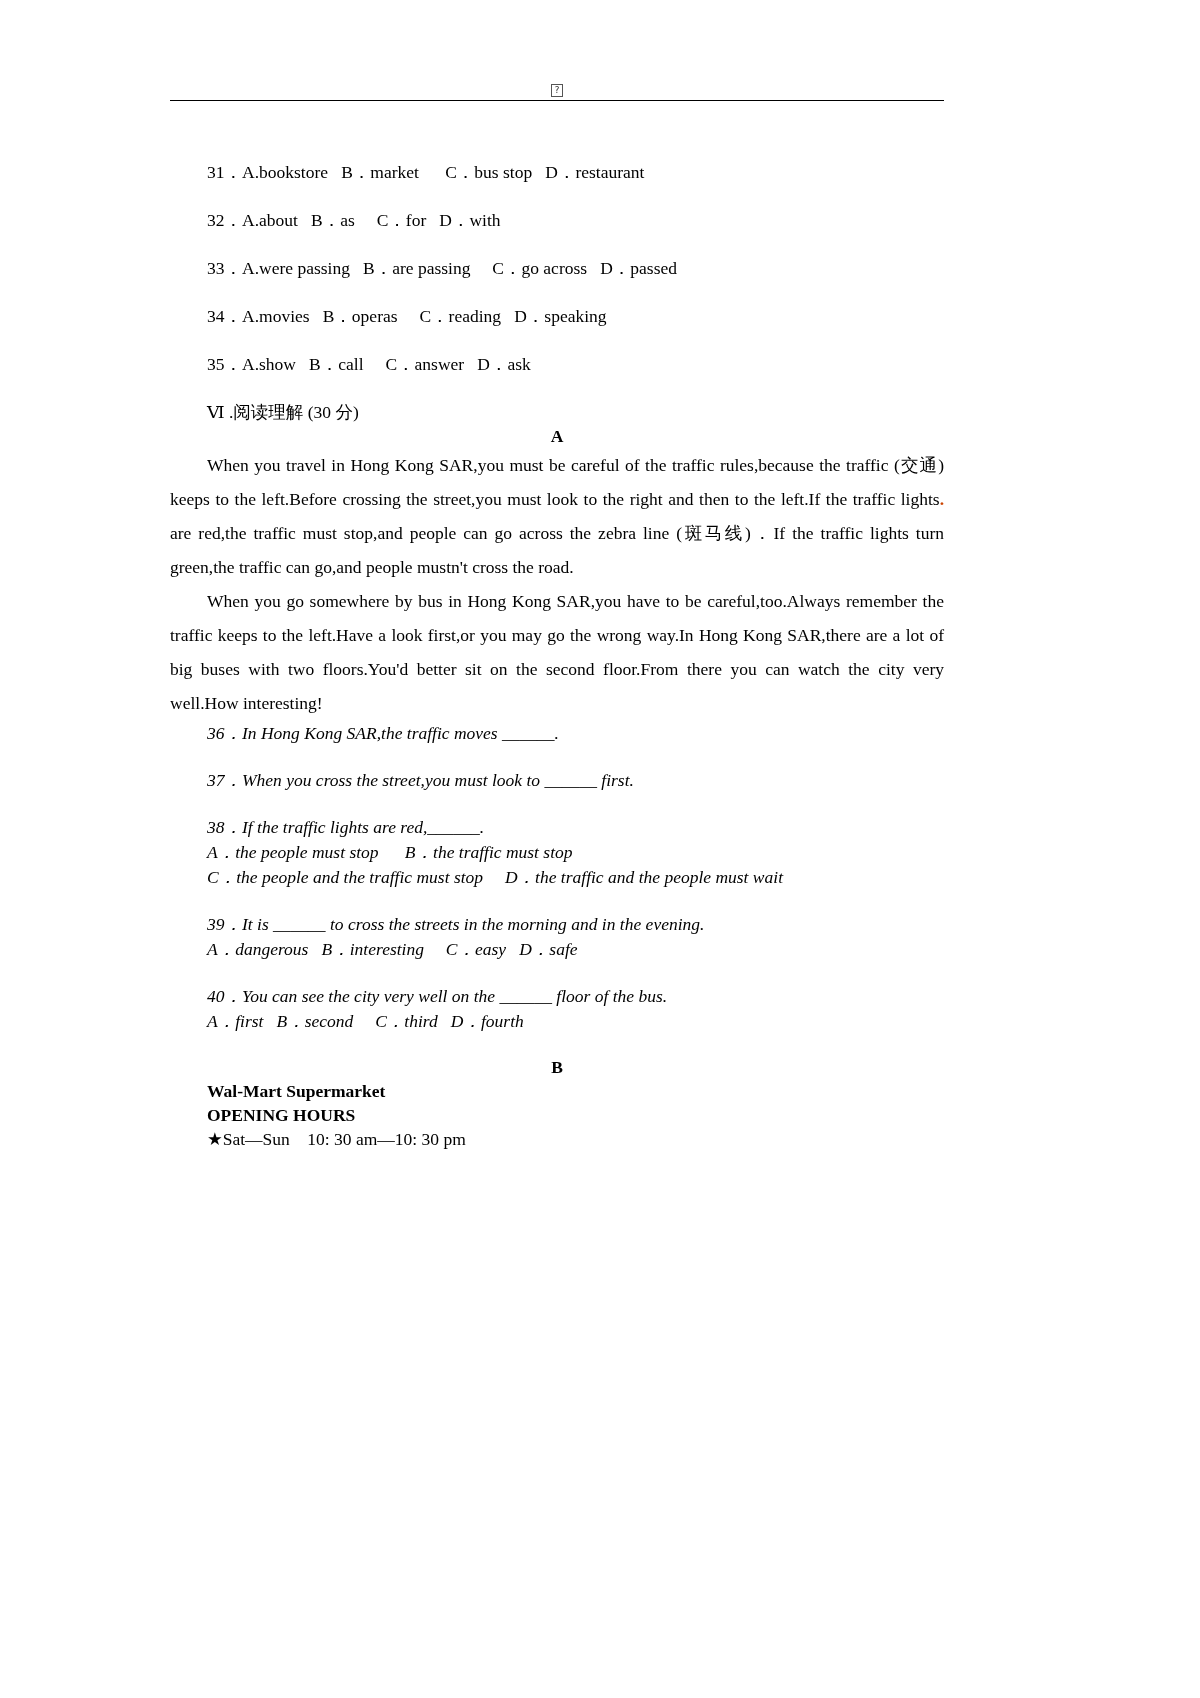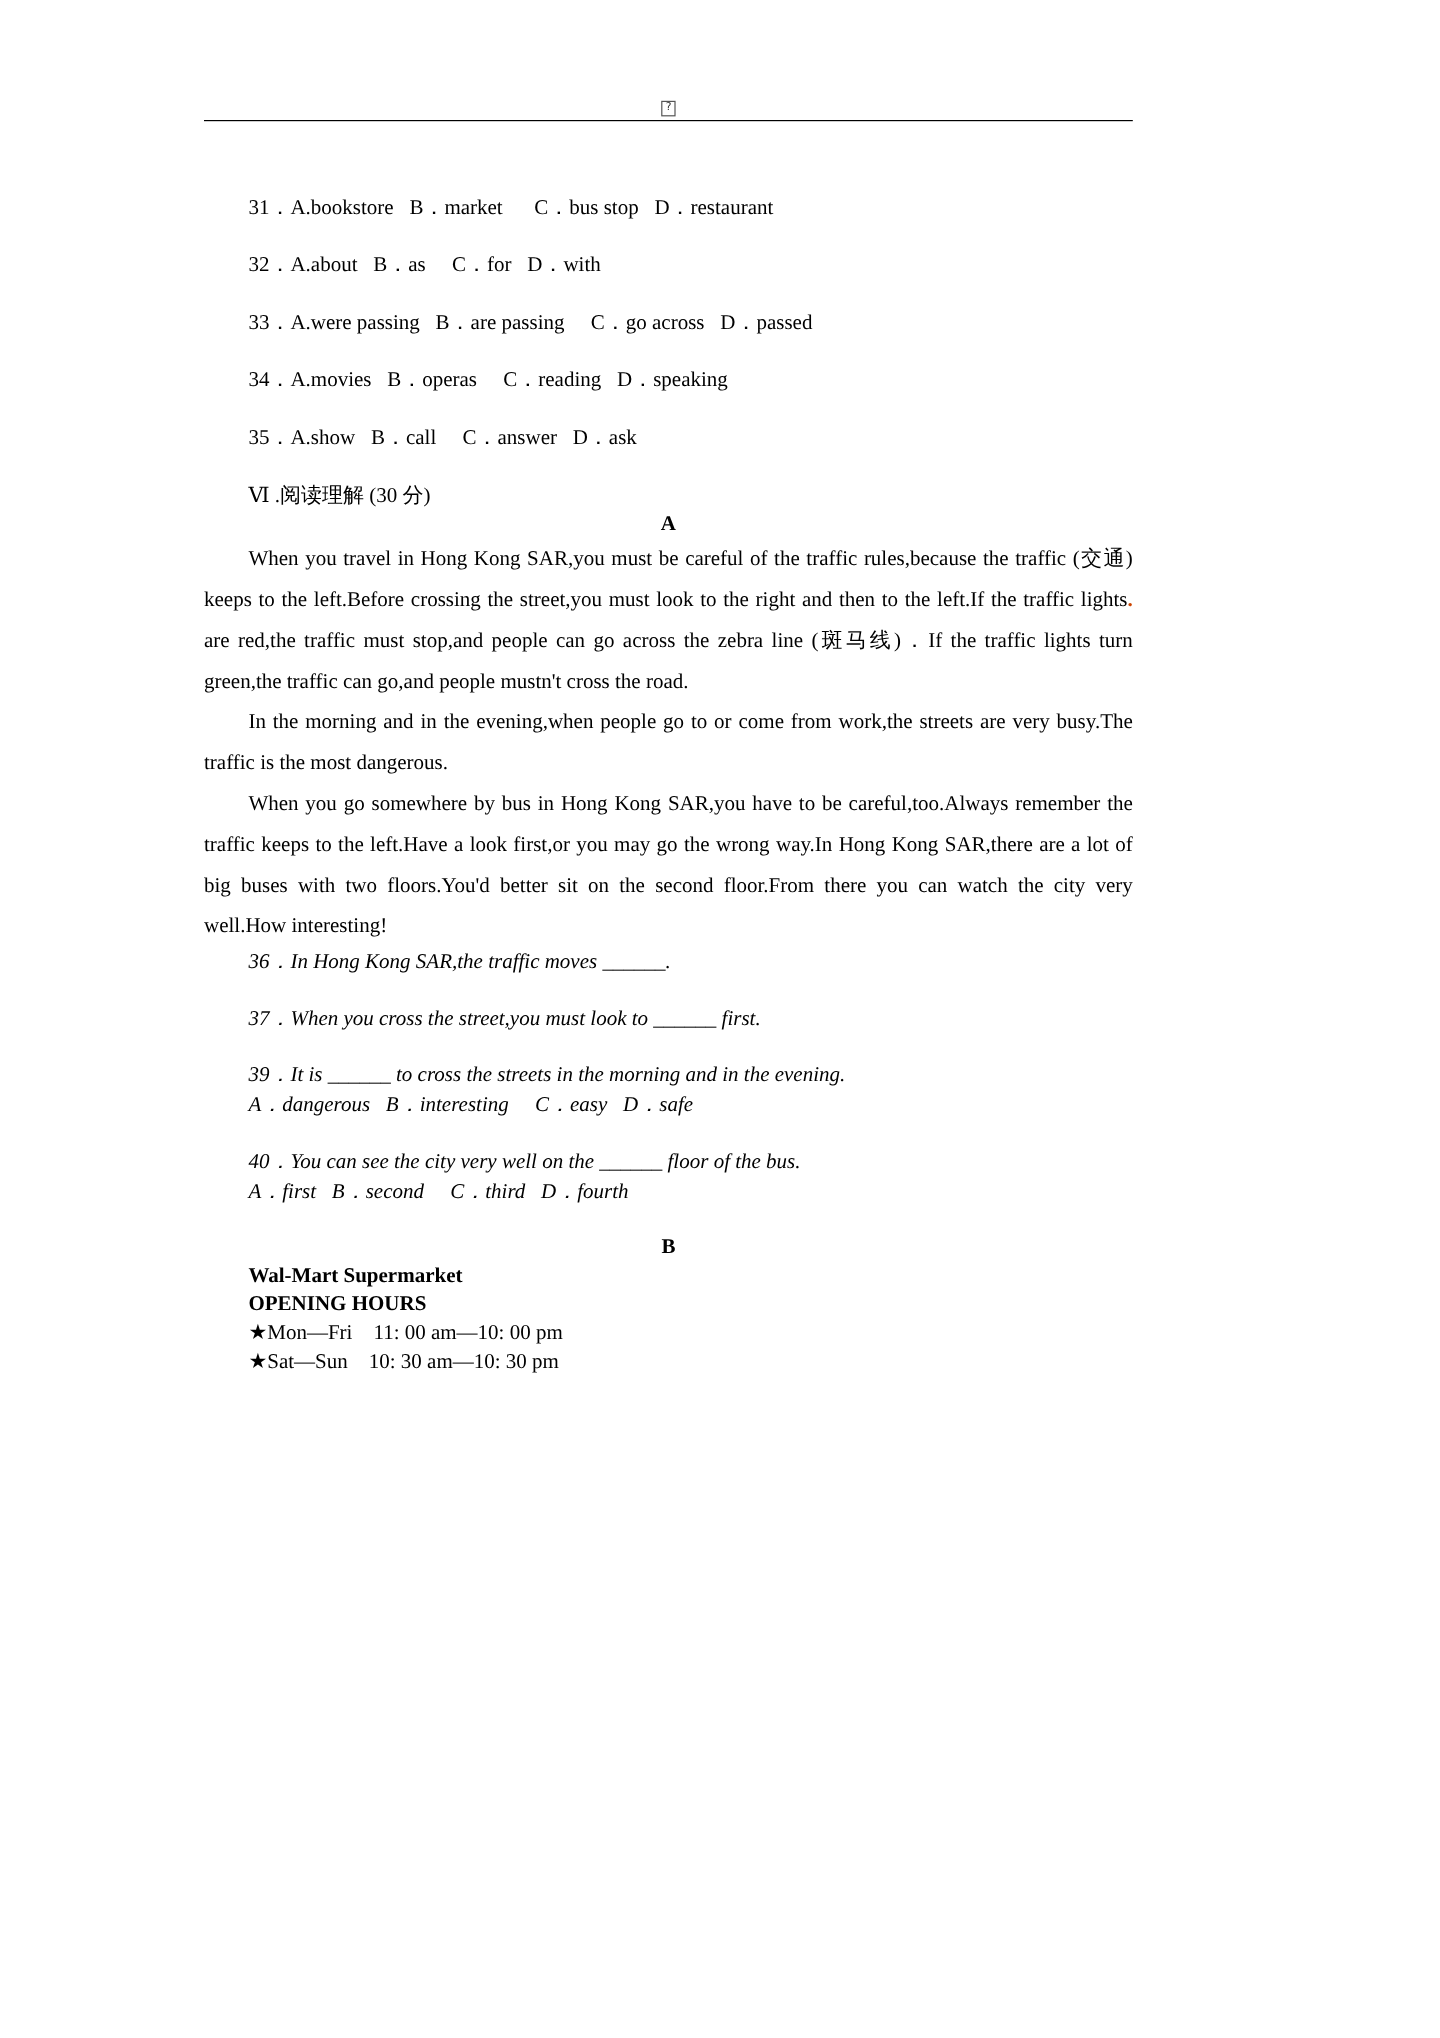--- a/index.html
+++ b/index.html
@@ -86,50 +86,53 @@
       <p class="qline">34．A.movies   B．operas     C．reading   D．speaking</p>
       <p class="qline">35．A.show   B．call     C．answer   D．ask</p>
     </div>
 
     <p class="section-heading">Ⅵ .阅读理解 (30 分)</p>
 
     <p class="passage-label">A</p>
 
     <div class="passage">
       <p class="para"><span>When you travel in Hong Kong SAR,you must be careful of the traffic rules,because the traffic (交通) keeps to the left.Before crossing the street,you must look to the right and then to the left.If the traffic lights</span><span class="red-dot">.</span><span> are red,the traffic must stop,and people can go across the zebra line (斑马线)．If the traffic lights turn green,the traffic can go,and people mustn't cross the road.</span></p>
-      <p class="para">In the morning and in the evening,when people go to or come from work,the streets are very busy.The traffic is the most dangerous.</p>
       <p class="para">When you go somewhere by bus in Hong Kong SAR,you have to be careful,too.Always remember the traffic keeps to the left.Have a look first,or you may go the wrong way.In Hong Kong SAR,there are a lot of big buses with two floors.You'd better sit on the second floor.From there you can watch the city very well.How interesting!</p>
     </div>
 
     <div class="questions">
 
       <div class="qblock">
         <p class="qline">36．In Hong Kong SAR,the traffic moves ______.</p>
       </div>
 
       <div class="qblock">
         <p class="qline">37．When you cross the street,you must look to ______ first.</p>
       </div>
 
+      <div class="qblock">
+        <p class="qline">38．If the traffic lights are red,______.</p>
+        <p class="qline">A．the people must stop      B．the traffic must stop</p>
+        <p class="qline">C．the people and the traffic must stop     D．the traffic and the people must wait</p>
+      </div>
 
       <div class="qblock">
         <p class="qline">39．It is ______ to cross the streets in the morning and in the evening.</p>
         <p class="qline">A．dangerous   B．interesting     C．easy   D．safe</p>
       </div>
 
       <div class="qblock">
         <p class="qline">40．You can see the city very well on the ______ floor of the bus.</p>
         <p class="qline">A．first   B．second     C．third   D．fourth</p>
       </div>
 
     </div>
 
     <p class="passage-label label-b">B</p>
 
     <div class="walmart">
       <p class="wline bold">Wal-Mart Supermarket</p>
       <p class="wline bold">OPENING HOURS</p>
-      <p class="wline">★Mon—Fri    11: 00 am—10: 00 pm</p>
       <p class="wline">★Sat—Sun    10: 30 am—10: 30 pm</p>
     </div>
 
   </div>
 </div>
 
 </body></html>

